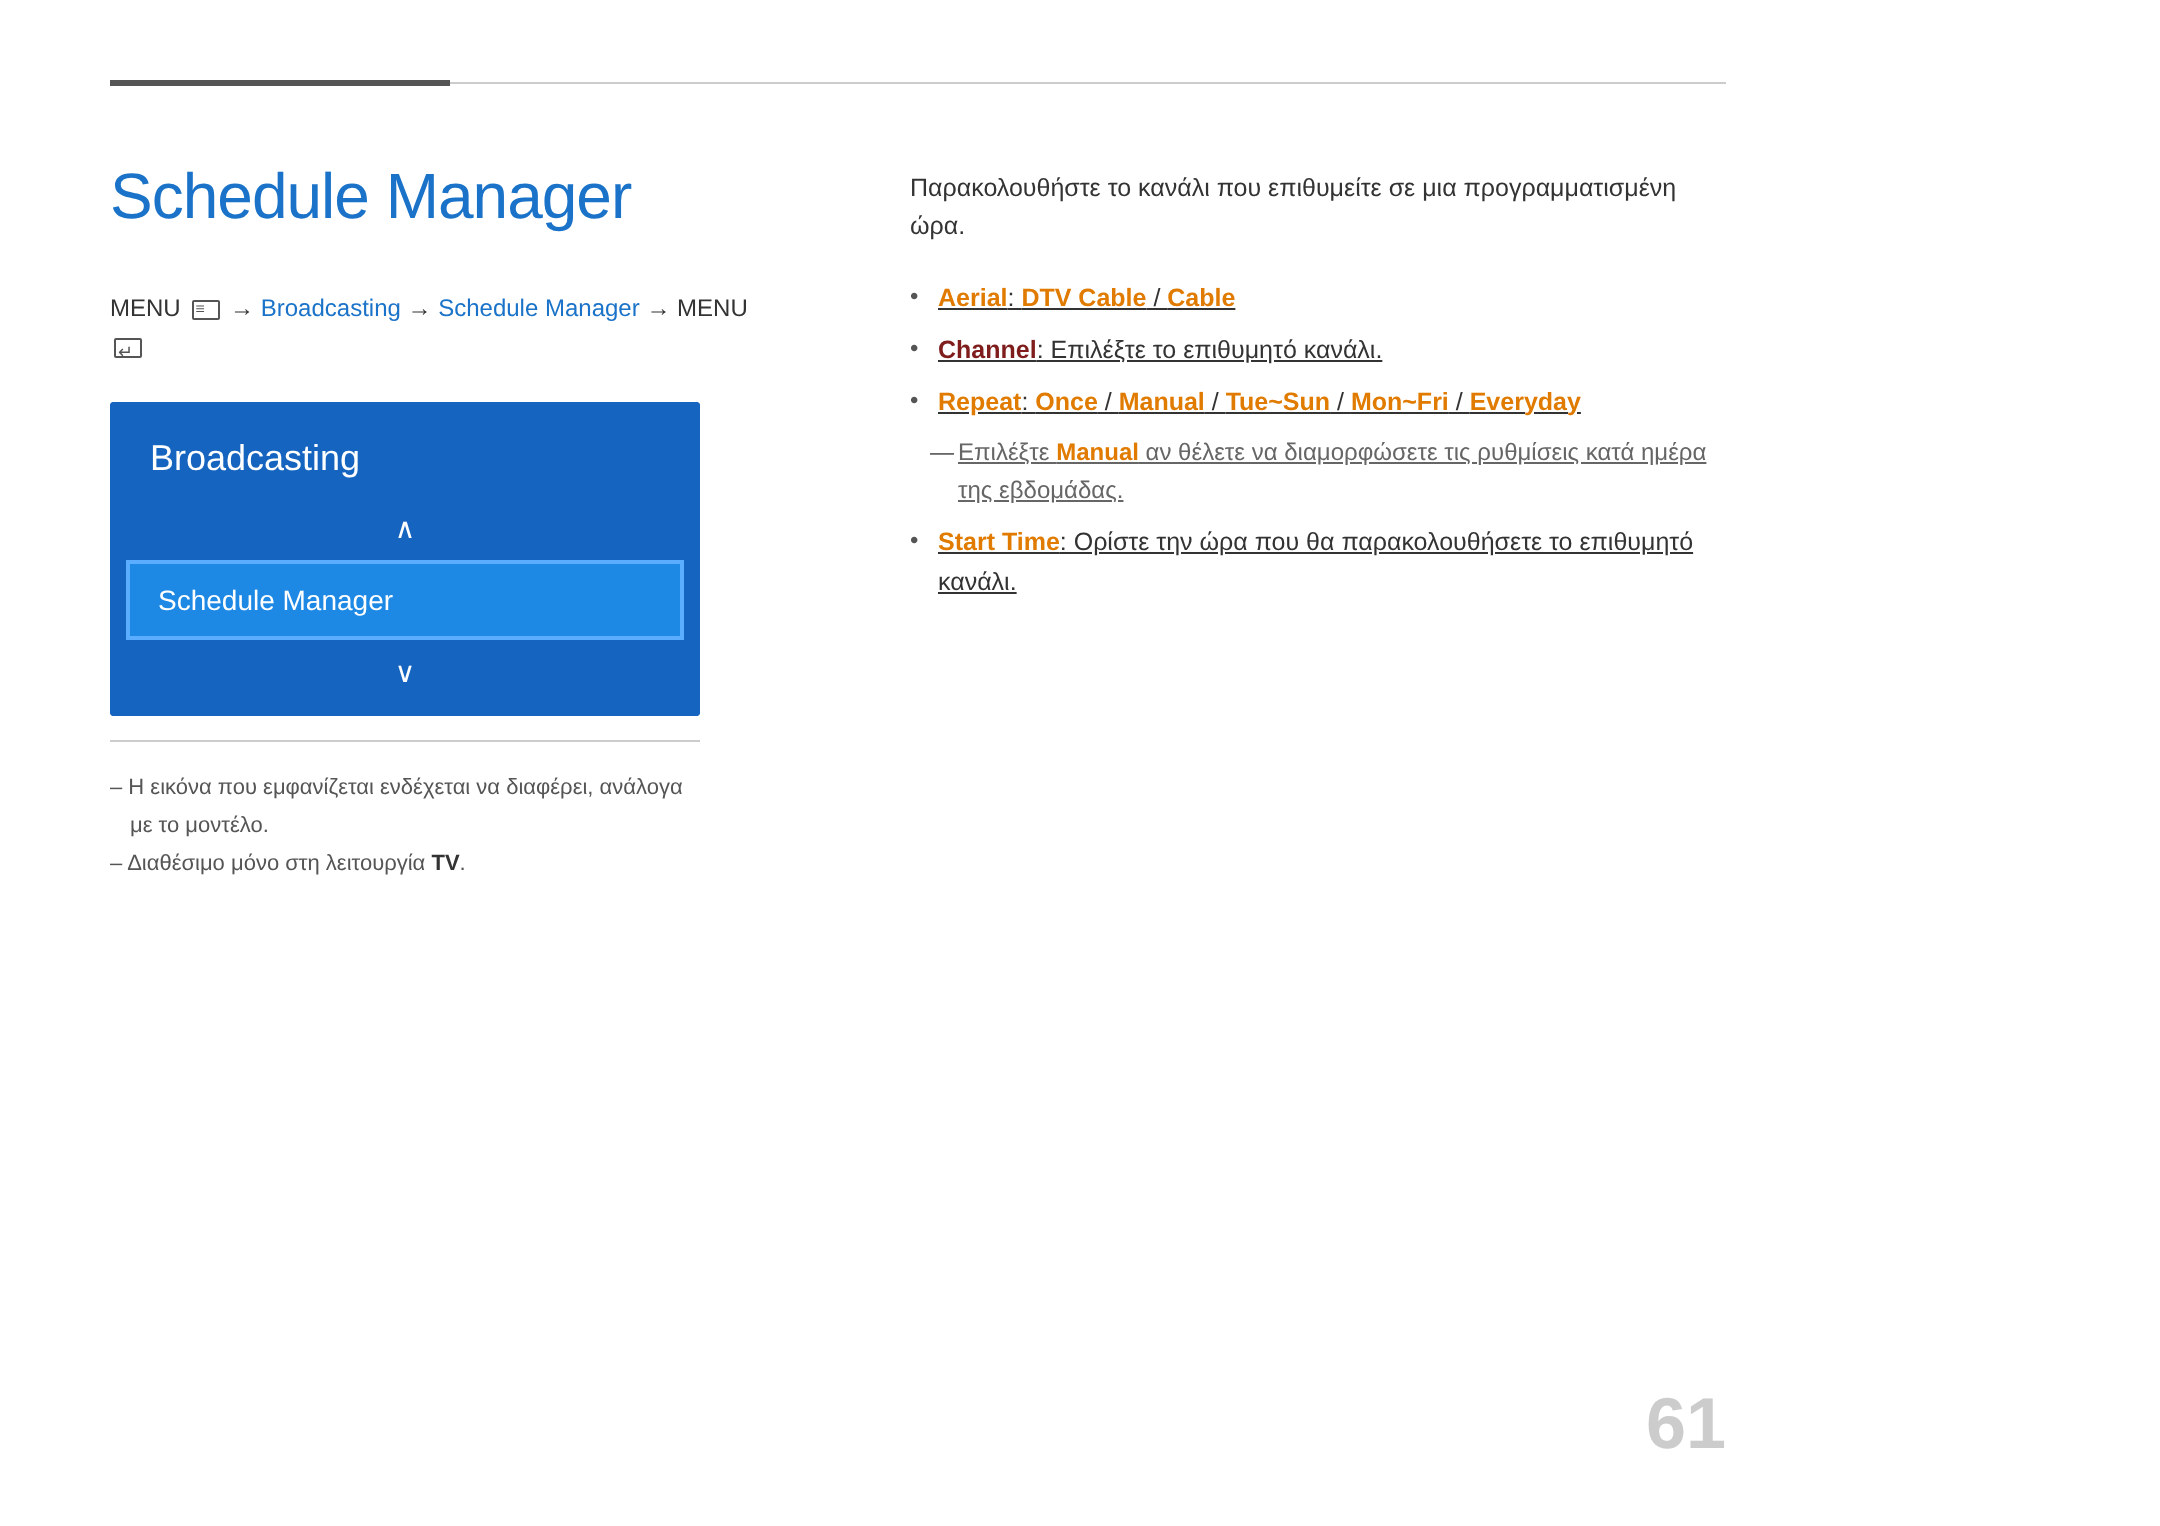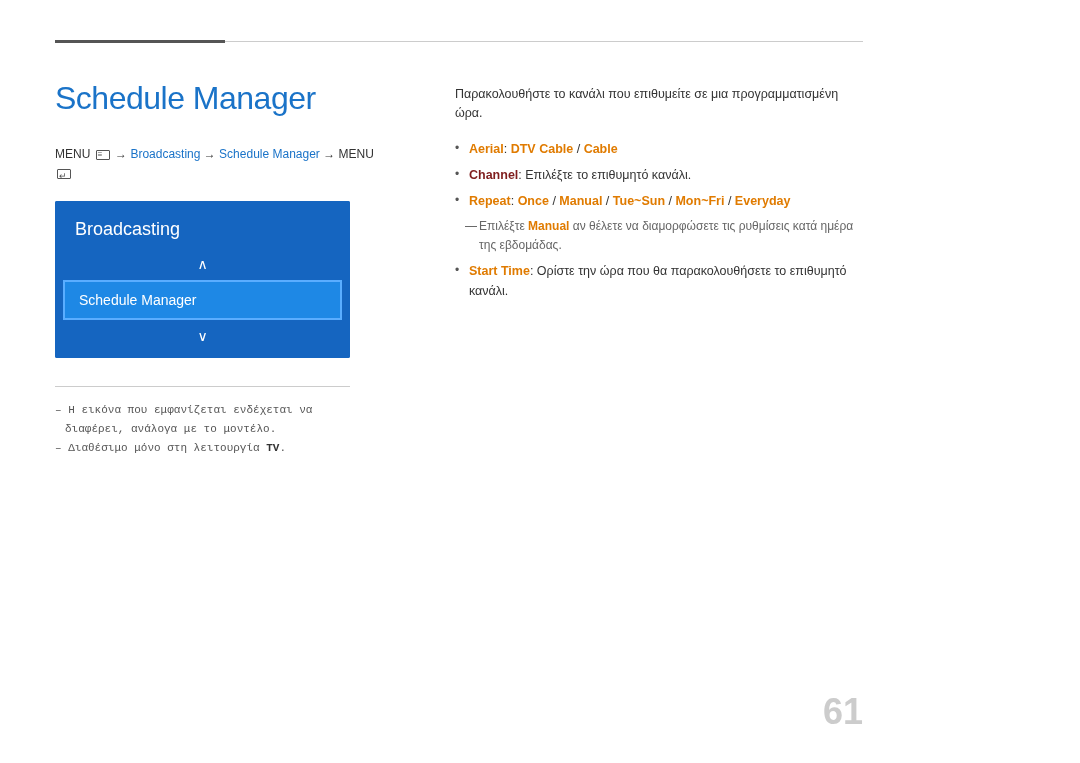--- a/index.html
+++ b/index.html
@@ -151,25 +151,24 @@
       padding: 8px 0 14px 0;
       background: #1565c0;
     }
     .panel-down-arrow span {
       color: #ffffff;
       font-size: 14px;
     }
 
     
     .footnotes {
-      margin-top: 28px;
+      margin-top: 12px;
       padding-top: 14px;
       border-top: 1px solid #ccc;
       width: 295px;
-      font-family: Liberation Mono, monospace;
     }
     .footnote {
       font-size: 11px;
       color: #555;
       line-height: 1.7;
       padding-left: 10px;
       text-indent: -10px;
     }
     .footnote .bold {
       font-weight: bold;
@@ -194,20 +193,21 @@
       padding: 0;
     }
 
     .bullet-list li {
       font-size: 12.5px;
       color: #333;
       line-height: 1.6;
       margin-bottom: 6px;
       padding-left: 14px;
       position: relative;
+      text-decoration: underline;
     }
 
     .bullet-list li::before {
       content: '•';
       position: absolute;
       left: 0;
       color: #555;
       font-size: 12px;
     }
 

